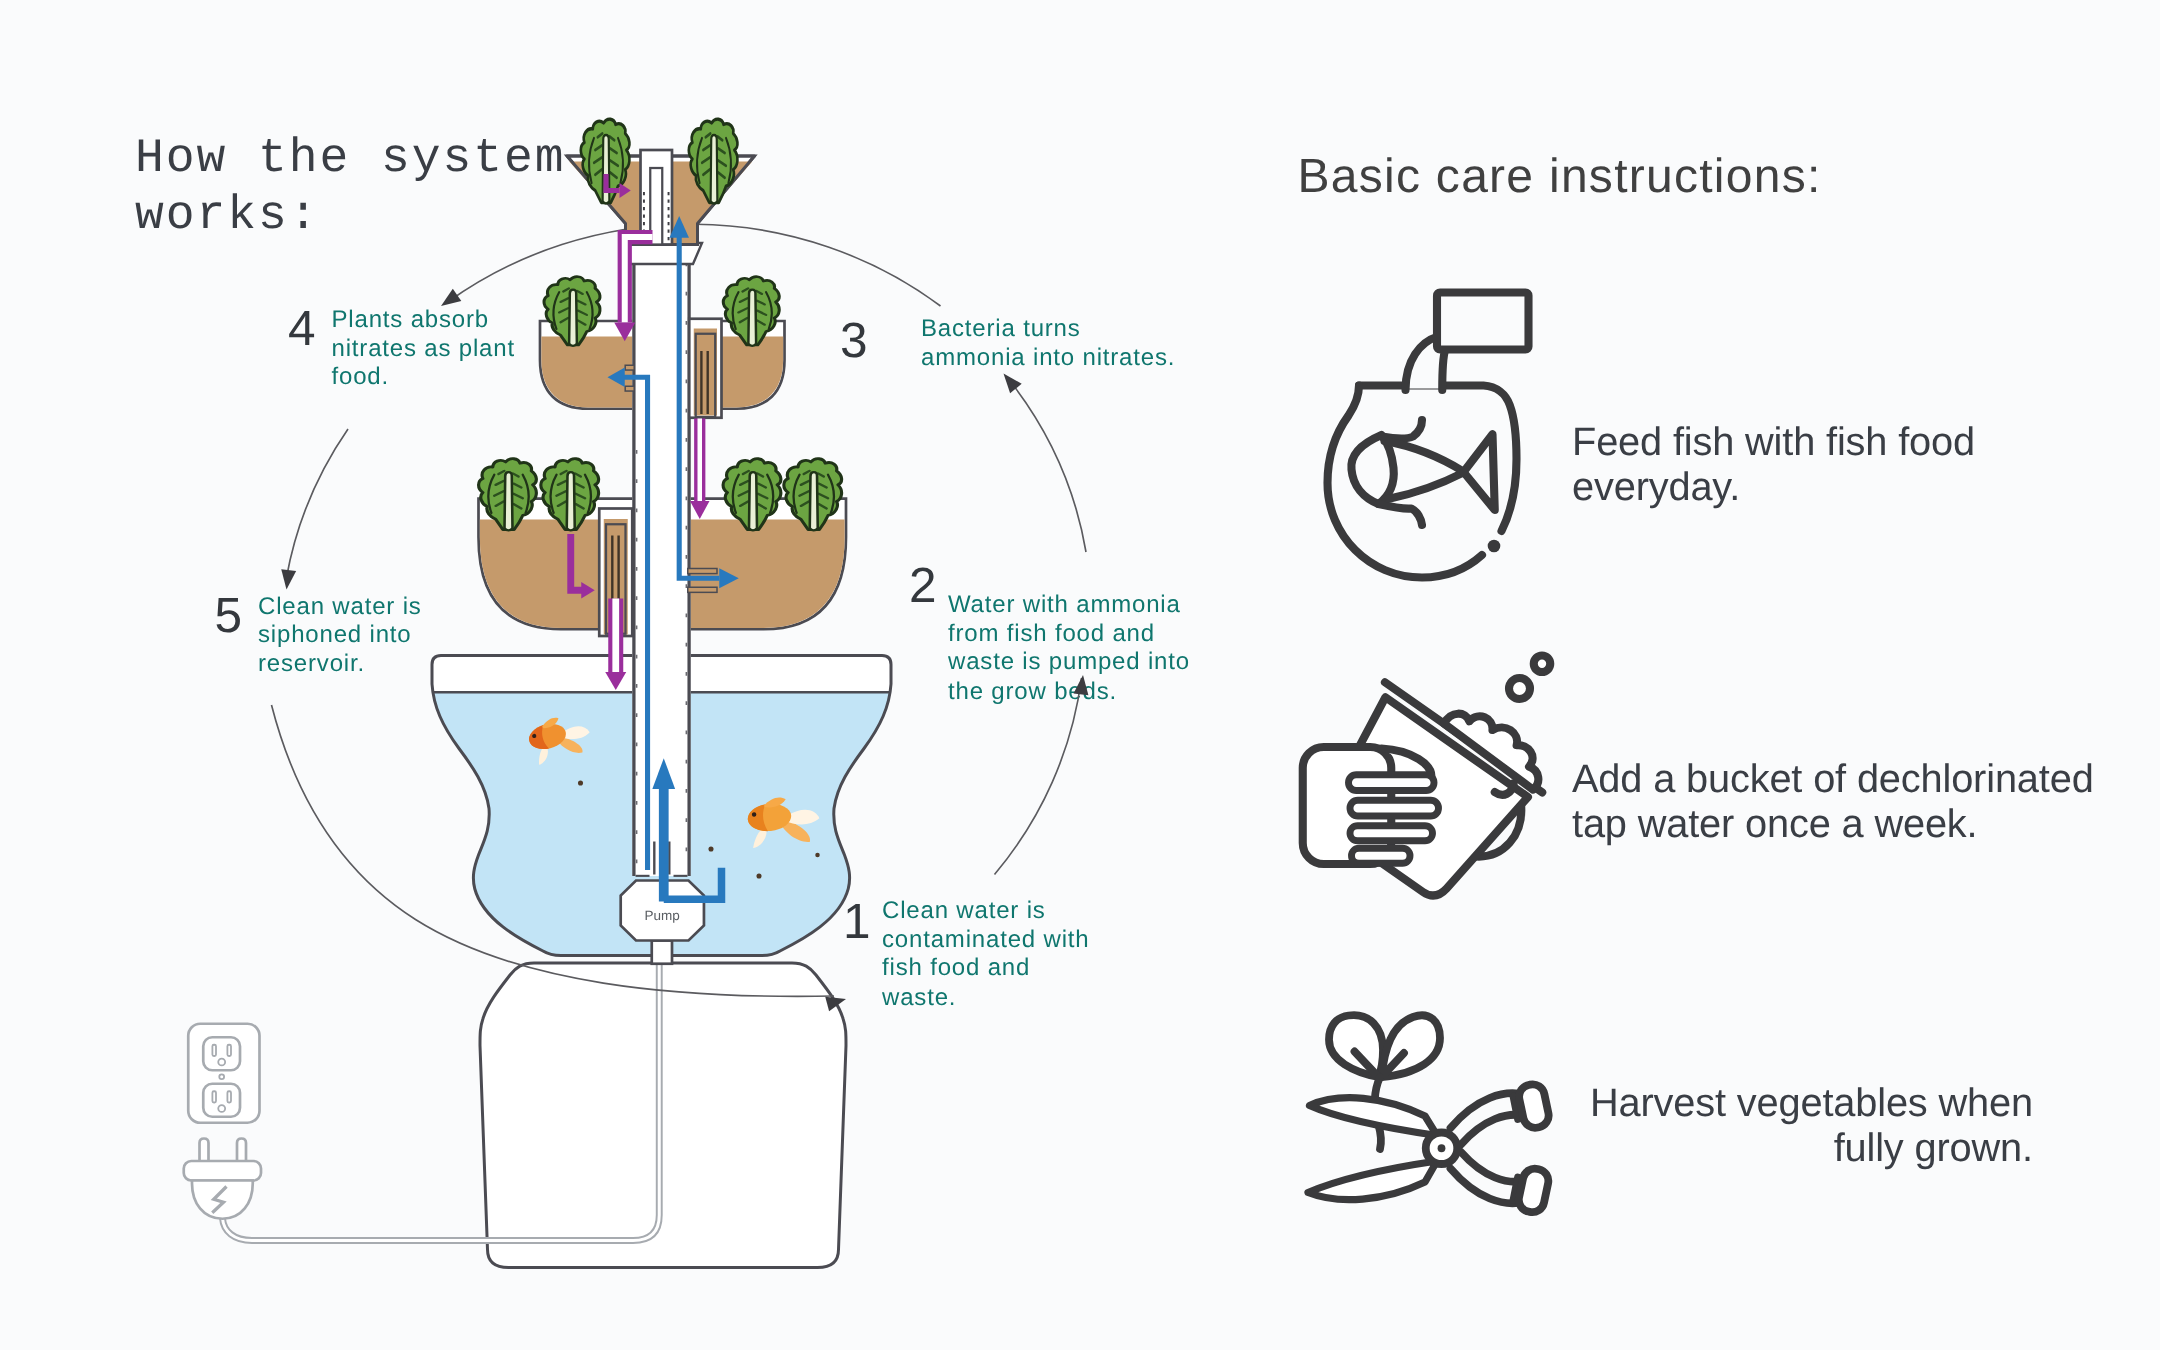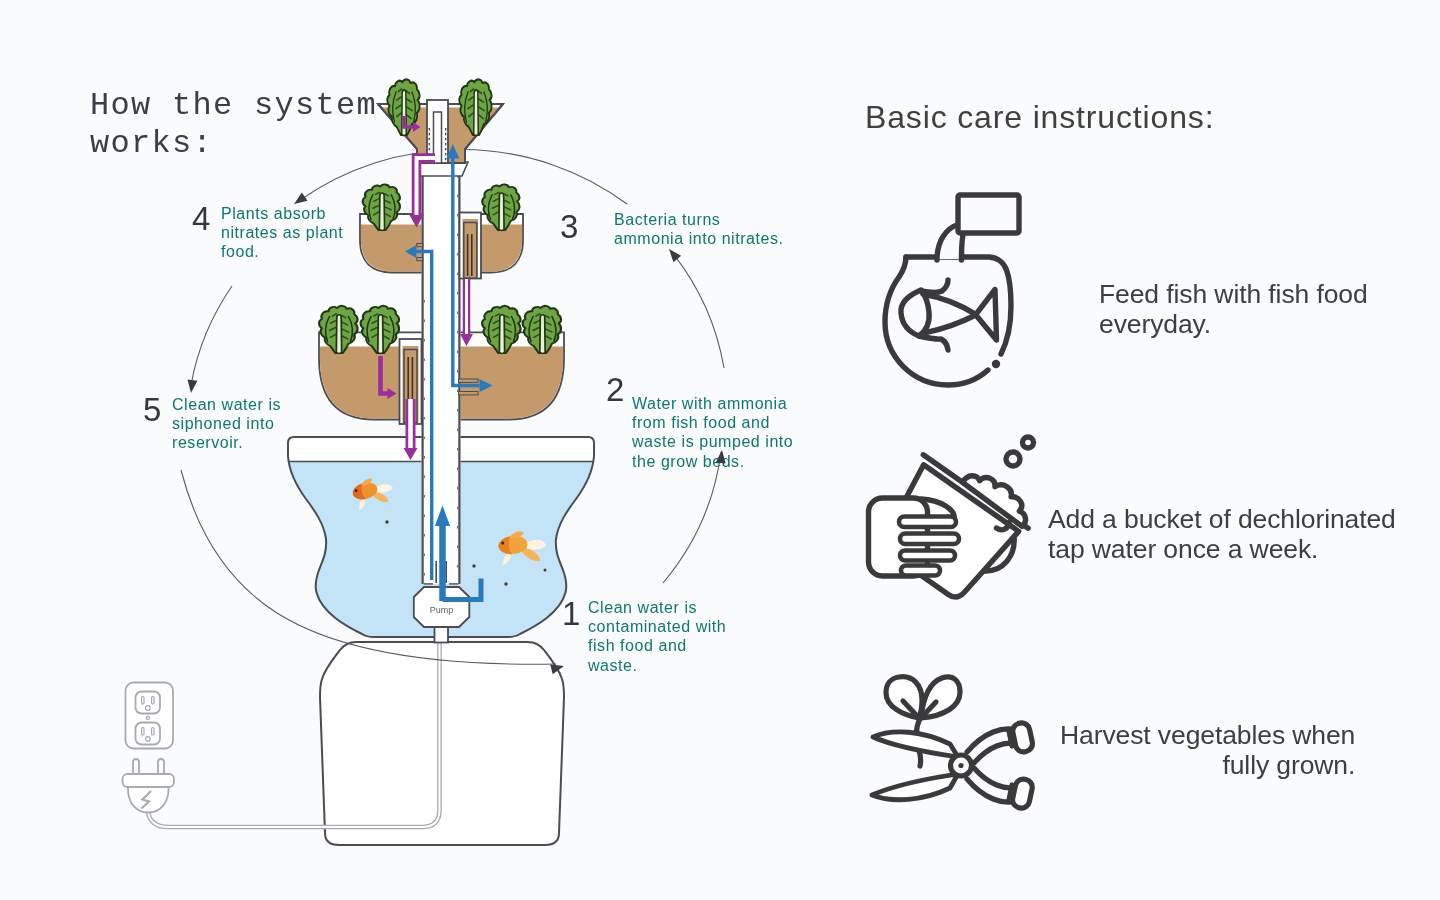--- a/index.html
+++ b/index.html
@@ -10,21 +10,21 @@
   .head{font-size:32px;line-height:38px;color:#404040;letter-spacing:.85px;}
   .item{font-size:26.5px;line-height:30px;color:#3A3E45;letter-spacing:-.1px;}
   .num{font-size:33px;line-height:40px;color:#34383D;}
   .note{font-size:16px;line-height:19.2px;color:#0f766e;letter-spacing:.55px;}
 </style>
 </head>
 <body>
 <div class="abs title" style="left:90px;top:87px;font-family:Liberation Mono, monospace;">How the system<br>works:</div>
 <div class="abs head" style="left:865px;top:98px;">Basic care instructions:</div>
 
-<div class="abs item" style="left:1099px;top:279px;">Feed fish with fish food<br>everyday.</div>
+<div class="abs item" style="left:1048px;top:279px;">Feed fish with fish food<br>everyday.</div>
 <div class="abs item" style="left:1048px;top:504px;">Add a bucket of dechlorinated<br>tap water once a week.</div>
 <div class="abs item" style="left:1060px;top:720px;text-align:right;">Harvest vegetables when<br>fully grown.</div>
 
 <div class="abs num" style="left:192px;top:198.5px;">4</div>
 <div class="abs note" style="left:221px;top:204px;">Plants absorb<br>nitrates as plant<br>food.</div>
 
 <div class="abs num" style="left:560px;top:207px;">3</div>
 <div class="abs note" style="left:586px;top:210px;margin-left:28px;">Bacteria turns<br>ammonia into nitrates.</div>
 
 <div class="abs num" style="left:143px;top:390px;">5</div>

